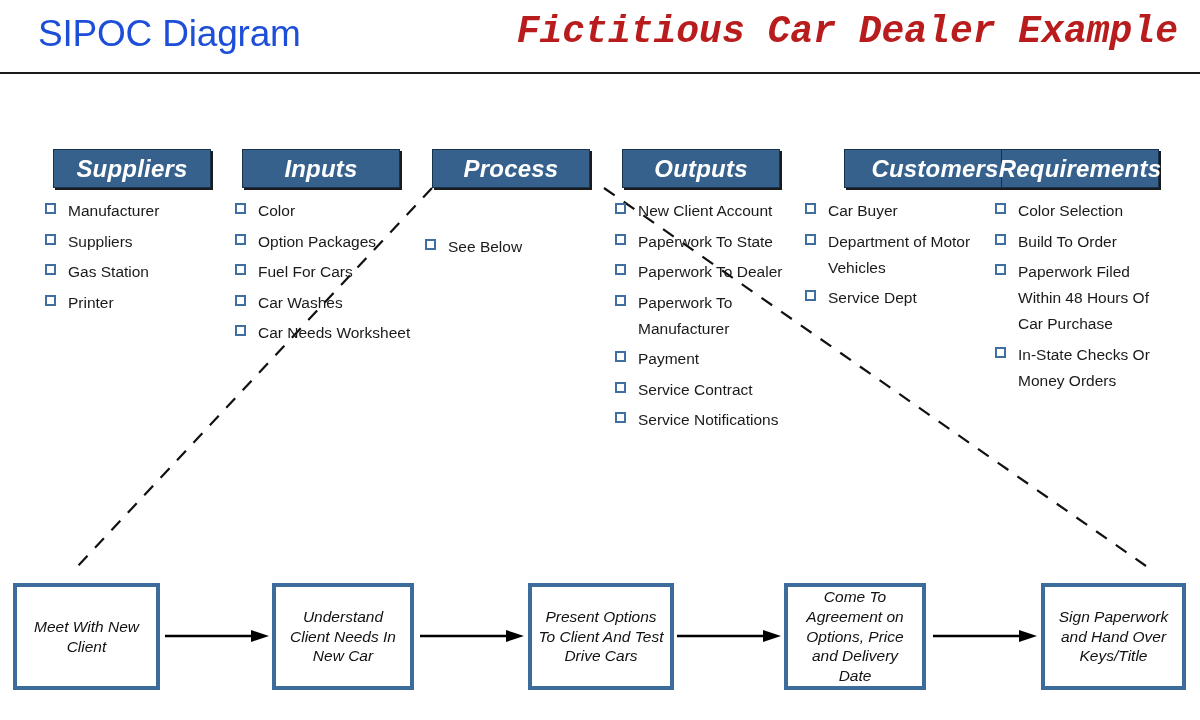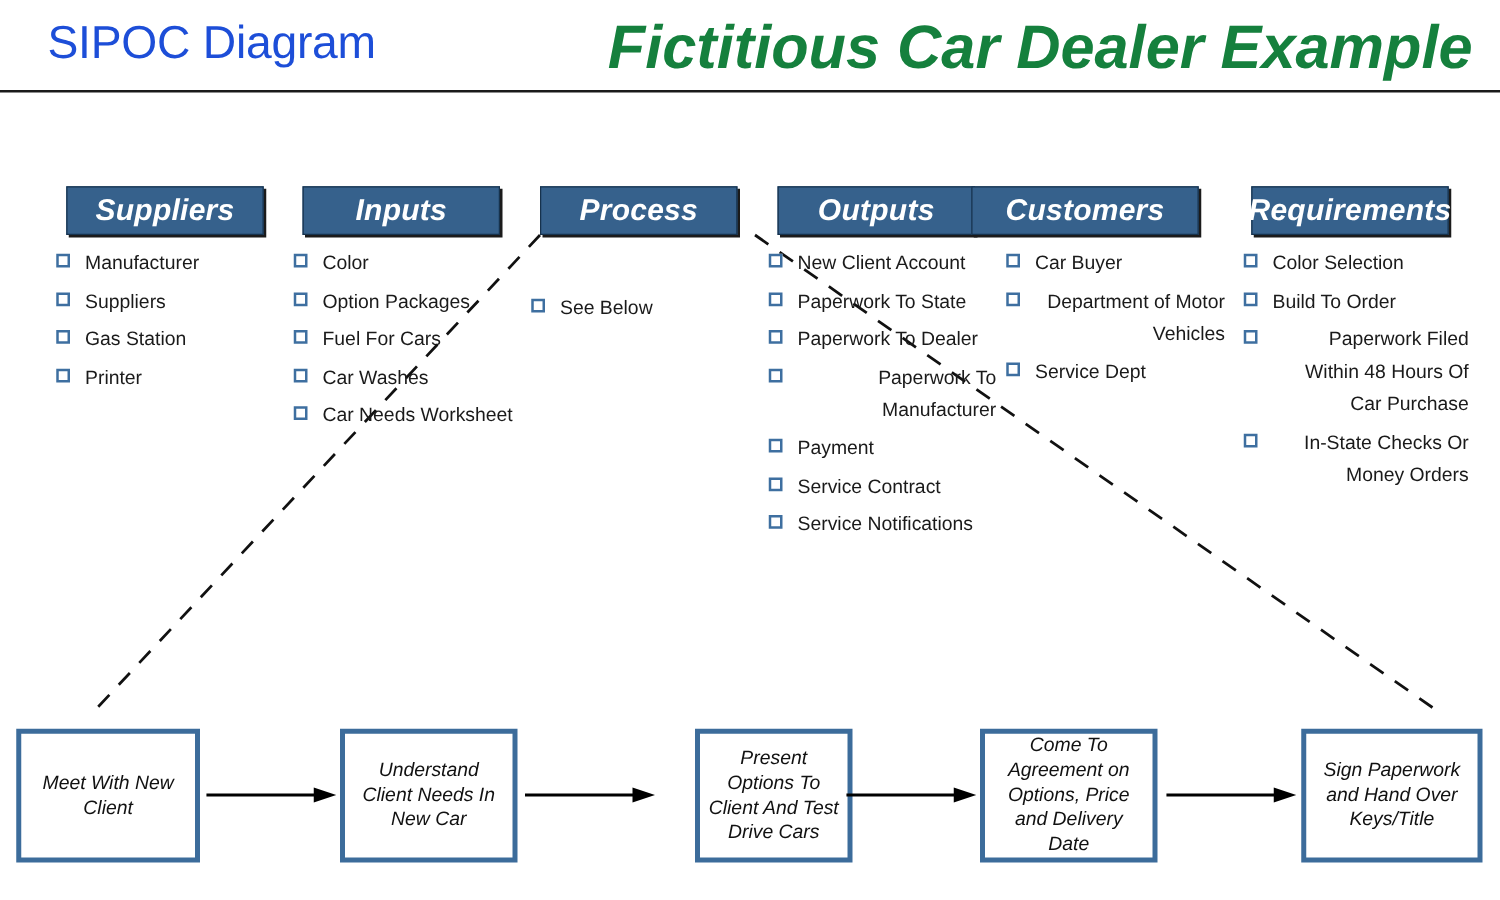--- a/index.html
+++ b/index.html
@@ -36,25 +36,26 @@
     font-weight: 400;
     color: #1d4ed8;
     letter-spacing: -0.2px;
     white-space: nowrap;
     margin-left: 16px;
   }
   #title-right {
     position: absolute;
     right: 22px;
     top: 10px;
-    font-size: 49px;
+    font-size: 38px;
     font-weight: 700;
     font-style: italic;
-    color: #15803d;
+    color: #b91c1c;
     white-space: nowrap;
+    font-family: Liberation Mono, monospace;
   }
   #header-rule {
     position: absolute;
     left: 0;
     top: 72px;
     width: 1200px;
     height: 0;
     border-top: 2px solid #1a1a1a;
   }
 
@@ -96,21 +97,20 @@
     border: 2px solid #3E6FA0;
     background: #ffffff;
     margin-top: 5px;
     margin-right: 12px;
     box-sizing: border-box;
   }
   .li .txt {
     font-size: 15.5px;
     color: #1a1a1a;
     line-height: 1.68;
-    text-align: right;
   }
 
   
   #funnel {
     position: absolute;
     left: 0;
     top: 0;
     width: 1200px;
     height: 720px;
     pointer-events: none;
@@ -160,21 +160,21 @@
   </div>
   <div class="col-head" style="left:242px; top:149px; width:158px;">
     <span>Inputs</span>
   </div>
   <div class="col-head" style="left:432px; top:149px; width:158px;">
     <span>Process</span>
   </div>
   <div class="col-head" style="left:622px; top:149px; width:158px;">
     <span>Outputs</span>
   </div>
-  <div class="col-head" style="left:777px; top:149px; width:182px;align-items:center;">
+  <div class="col-head" style="left:844px; top:149px; width:182px;align-items:center;">
     <span>Customers</span>
   </div>
   <div class="col-head" style="left:1001px; top:149px; width:158px;">
     <span>Requirements</span>
   </div>
 
   <div class="col-list" style="left:45px;  width:185px;">
     <div class="li">
       <span class="bullet"></span>
       <span class="txt">Manufacturer</span>
@@ -287,21 +287,21 @@
       <span class="txt">In-State Checks Or Money Orders</span>
     </div>
   </div>
 
   <div class="proc-box" style="left:13px;  top:583px; width:147px; height:107px;">
     <span>Meet With New Client</span>
   </div>
   <div class="proc-box" style="left:272px; top:583px; width:142px; height:107px;">
     <span>Understand Client Needs In New Car</span>
   </div>
-  <div class="proc-box" style="left:556px; top:583px; width:126px; height:107px;justify-content:center;">
+  <div class="proc-box" style="left:528px; top:583px; width:146px; height:107px;justify-content:center;">
     <span>Present Options To Client And Test Drive Cars</span>
   </div>
   <div class="proc-box" style="left:784px; top:583px; width:142px; height:107px;">
     <span>Come To Agreement on Options, Price and Delivery Date</span>
   </div>
   <div class="proc-box" style="left:1041px; top:583px; width:145px; height:107px;justify-content:center;">
     <span>Sign Paperwork and Hand Over Keys/Title</span>
   </div>
 
   <svg class="arrow-wrap" style="left:165px; top:629px; width:104px;" viewBox="0 0 104 14">

